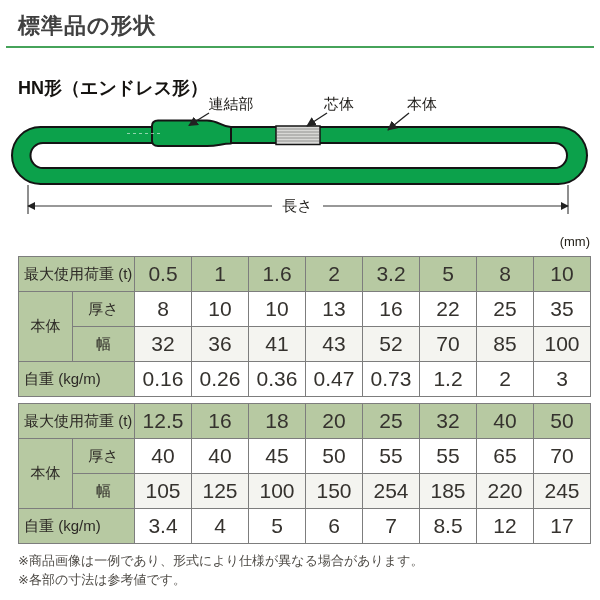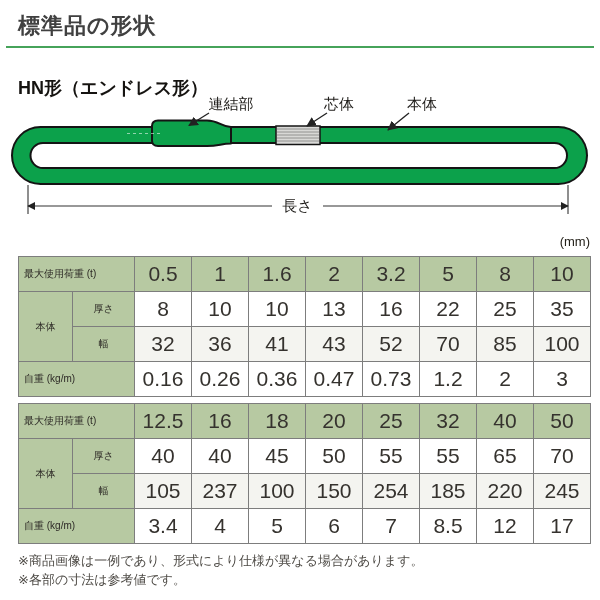--- a/index.html
+++ b/index.html
@@ -19,21 +19,21 @@
   table.spec { border-collapse:collapse; table-layout:fixed; }
   table.spec tr { height:35px; }
   table.spec td, table.spec th {
     border:1px solid var(--border_gray,#7d7d7d);
     padding:0; text-align:center; vertical-align:middle; font-weight:normal;
     overflow:hidden; white-space:nowrap;
   }
   #table1 { left:18px; top:256px; }
   #table2 { left:18px; top:403px; }
   .c-green { background:var(--header_green,#b7c9a2); }
-  .lbl { font-size:10px; color:#2c2925; }
+  .lbl { font-size:15px; color:#2c2925; }
   .lbl-left { text-align:left !important; padding-left:5px !important; }
   .c-num { font-size:21px; color:#35322e; }
   .c-tint { background:#f4f4f0; }
 
   #notes { left:18px; top:551px; font-size:13px; color:#4e4b46; line-height:19px; }
 </style>
 </head>
 <body>
 
 <div class="abs" id="page-title">標準品の形状</div>
@@ -180,21 +180,21 @@
         <td class="c-num">45</td>
         <td class="c-num">50</td>
         <td class="c-num">55</td>
         <td class="c-num">55</td>
         <td class="c-num">65</td>
         <td class="c-num">70</td>
       </tr>
     <tr>
       <th class="c-green lbl">幅</th>
     <td class="c-num c-tint">105</td>
-        <td class="c-num c-tint">237</td>
+        <td class="c-num c-tint">125</td>
         <td class="c-num c-tint">100</td>
         <td class="c-num c-tint">150</td>
         <td class="c-num c-tint">254</td>
         <td class="c-num c-tint">185</td>
         <td class="c-num c-tint">220</td>
         <td class="c-num c-tint">245</td>
       </tr>
     <tr>
       <th colspan="2" class="c-green lbl lbl-left">自重 (kg/m)</th>
     <td class="c-num">3.4</td>

